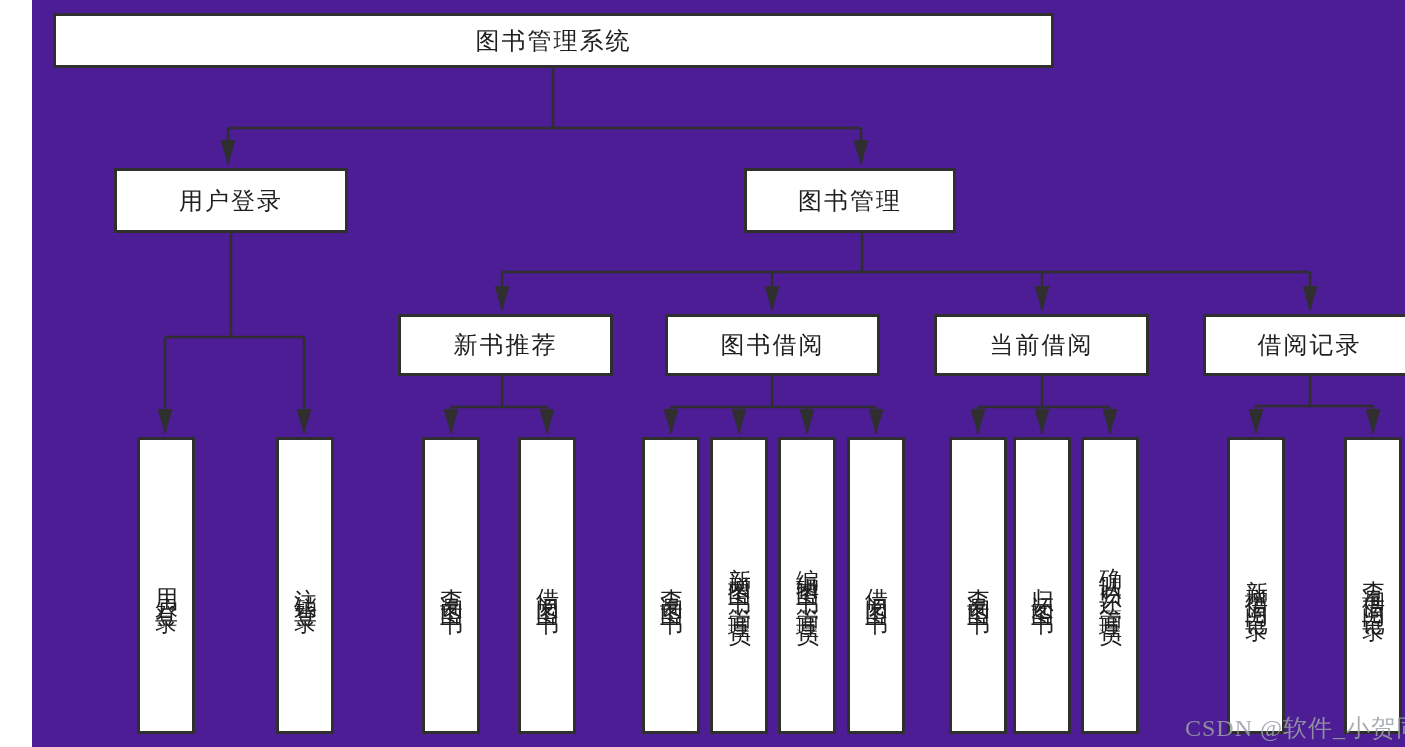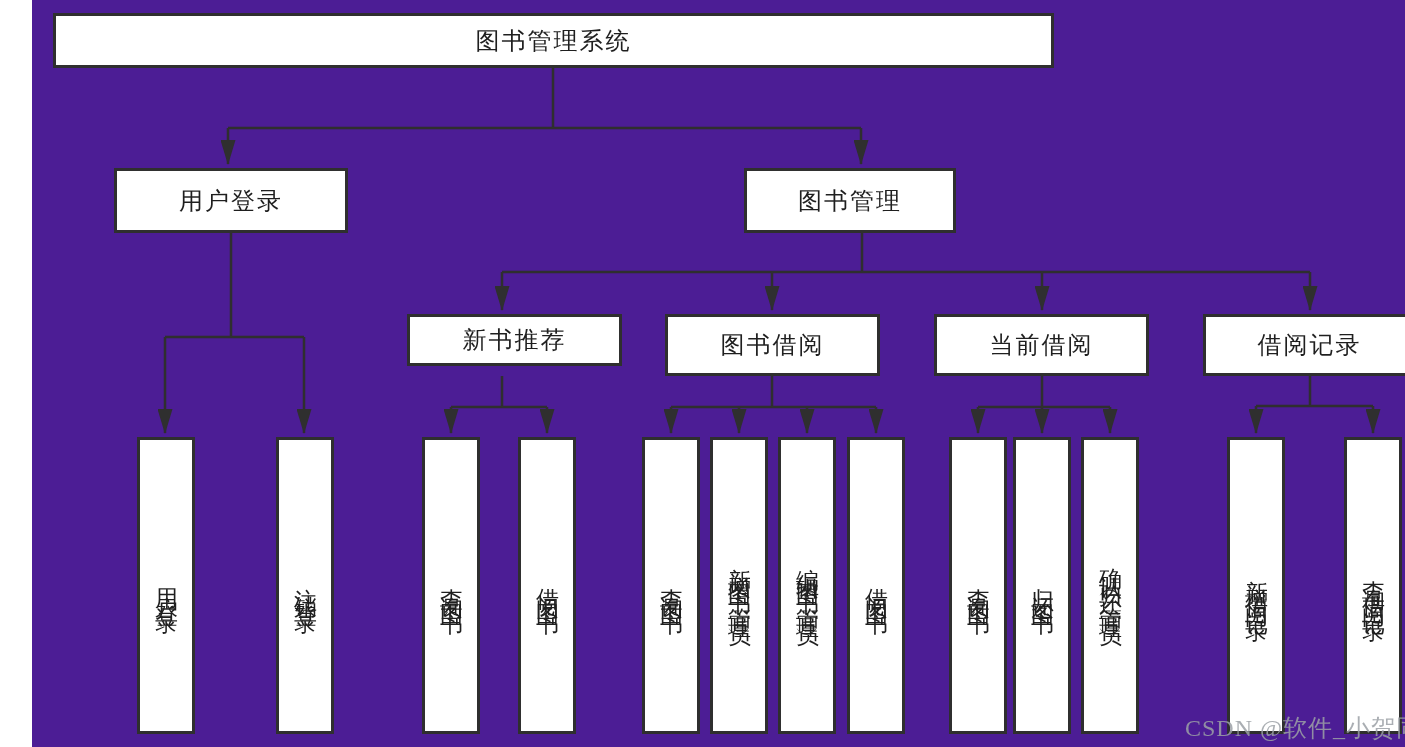--- a/index.html
+++ b/index.html
@@ -115,21 +115,21 @@
     <span class="lbl">图书管理系统</span>
   </div>
 
   <div class="node h" style="left:82px;top:168px;width:234px;height:65px">
     <span class="lbl">用户登录</span>
   </div>
   <div class="node h" style="left:712px;top:168px;width:212px;height:65px">
     <span class="lbl">图书管理</span>
   </div>
 
-  <div class="node h" style="left:375px;top:314px;width:215px;height:52px">
+  <div class="node h" style="left:366px;top:314px;width:215px;height:62px">
     <span class="lbl">新书推荐</span>
   </div>
   <div class="node h" style="left:633px;top:314px;width:215px;height:62px">
     <span class="lbl">图书借阅</span>
   </div>
   <div class="node h" style="left:902px;top:314px;width:215px;height:62px">
     <span class="lbl">当前借阅</span>
   </div>
   <div class="node h" style="left:1171px;top:314px;width:213px;height:62px">
     <span class="lbl">借阅记录</span>

